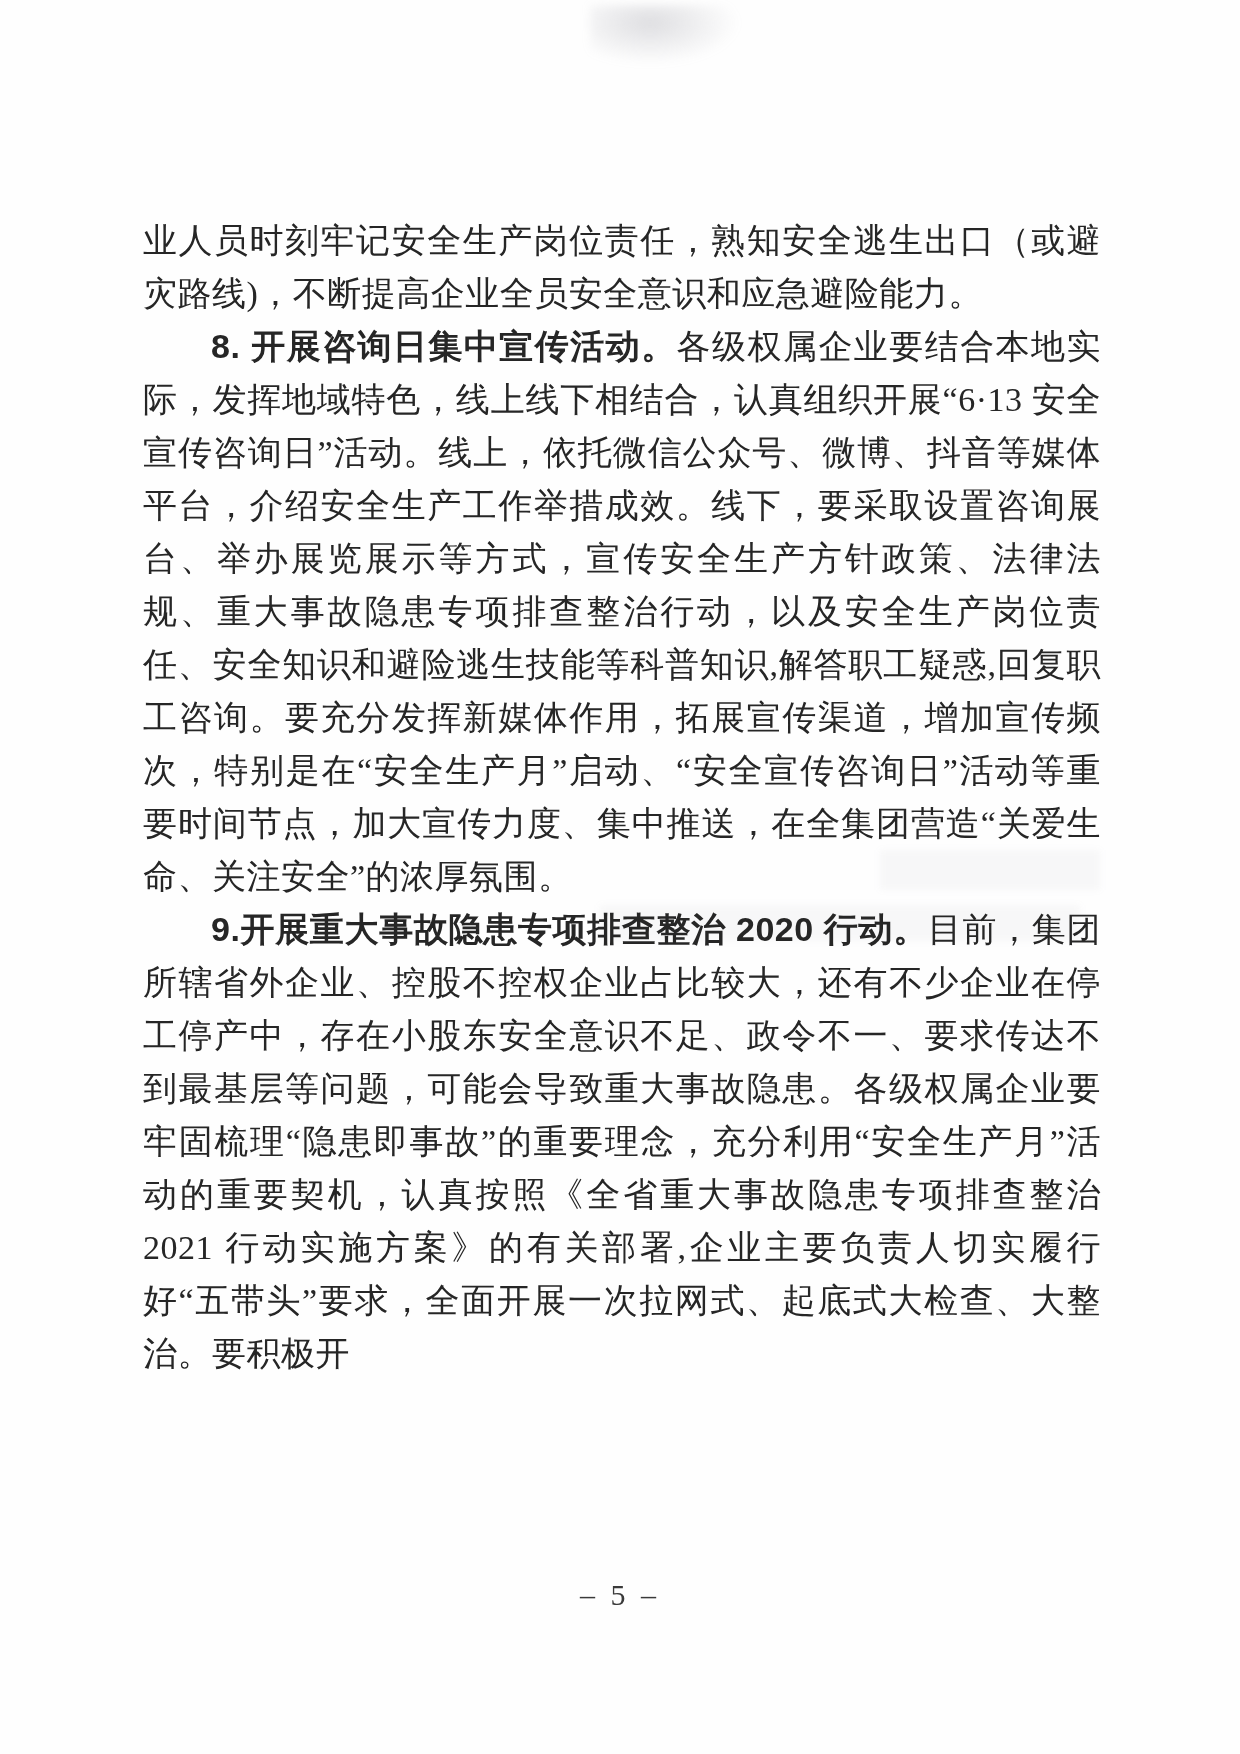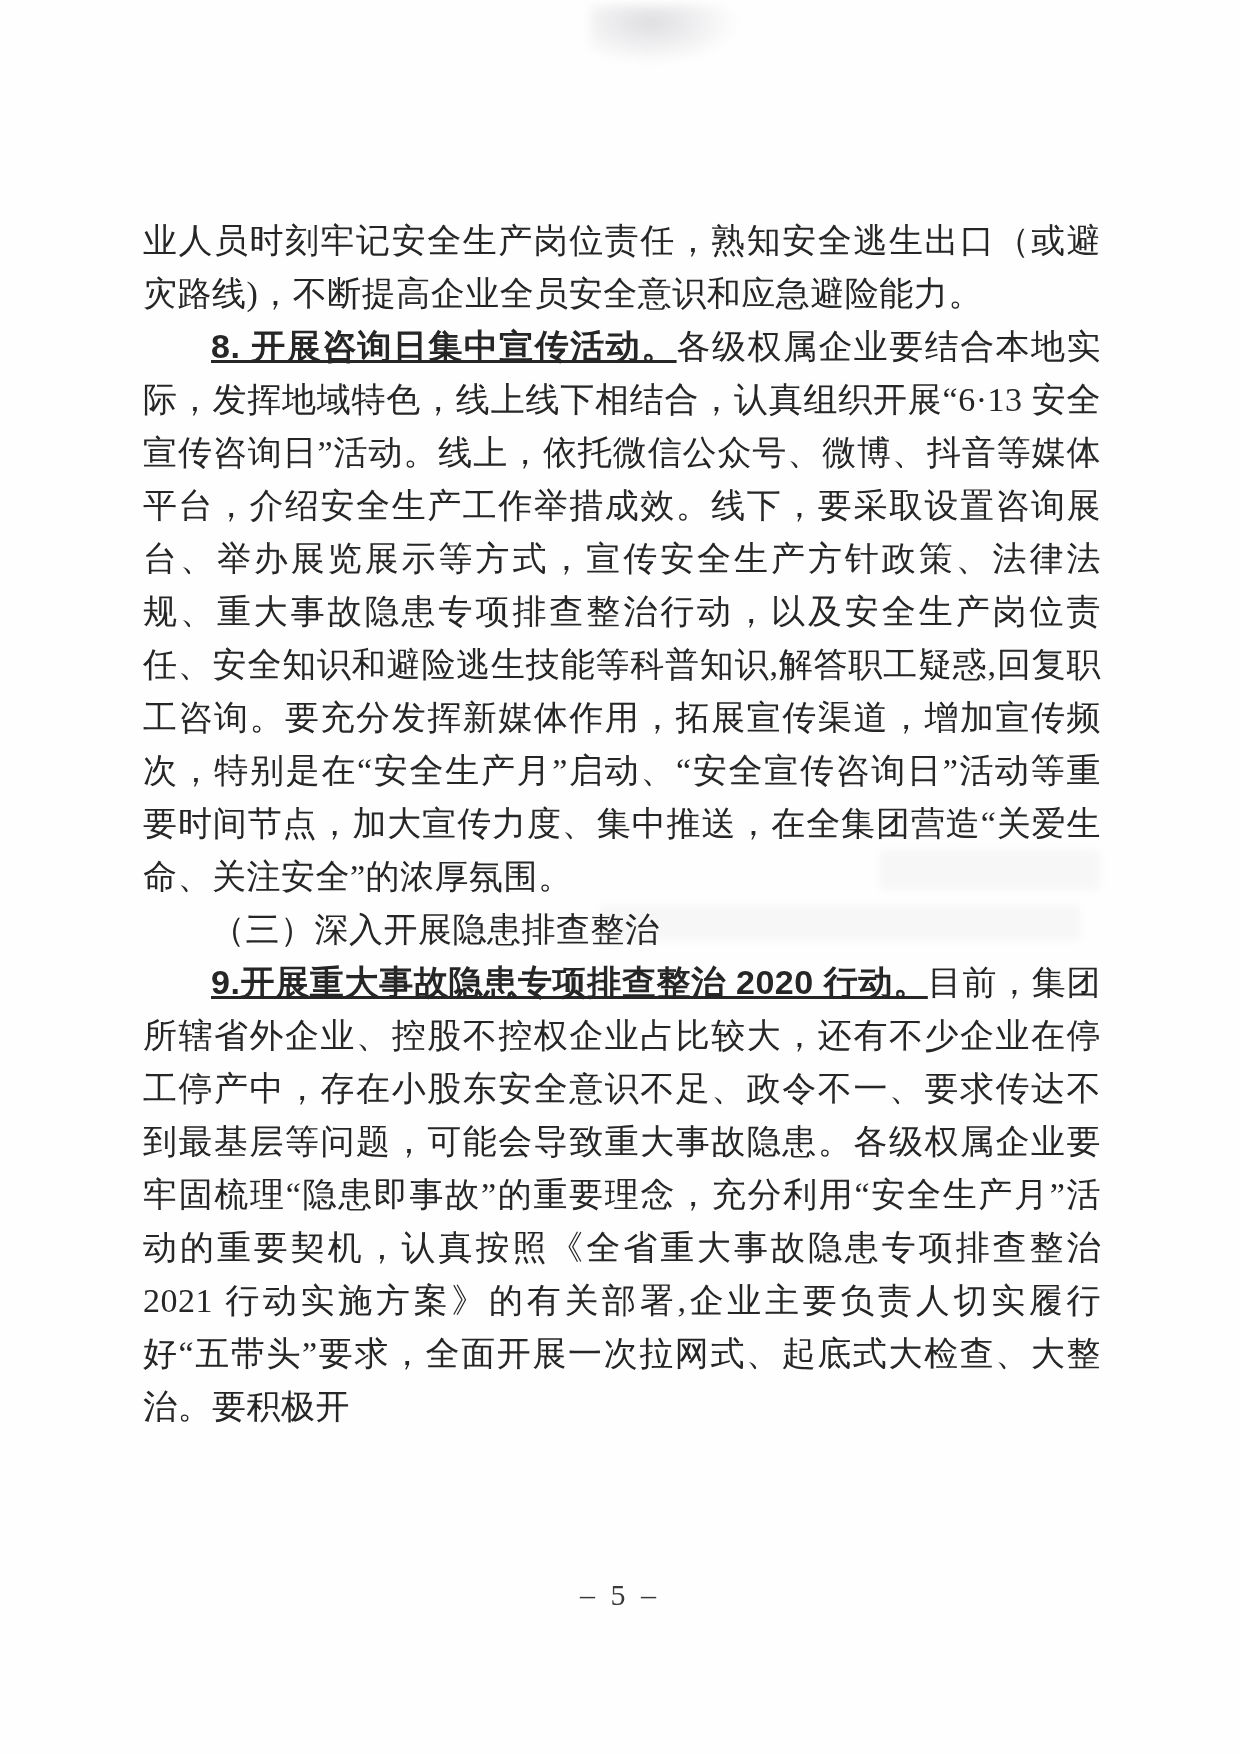--- a/index.html
+++ b/index.html
@@ -48,21 +48,20 @@
     text-justify: inter-character;
     text-indent: 2em;
     letter-spacing: 0.5px;
   }
   .para.no-indent {
     text-indent: 0;
   }
   .lead {
     font-weight: 700;
     font-family: "Liberation Sans", "DejaVu Sans", sans-serif;
-    text-decoration: underline;
   }
   .footer {
     position: absolute;
     top: 1578px;
     left: 0;
     width: 1240px;
     text-align: center;
     font-size: 30px;
     letter-spacing: 4px;
     color: #3a3a3a;
@@ -77,21 +76,20 @@
   <div class="smudge"></div>
   <div class="bleed" style="left:880px; top:850px; width:220px; height:40px;"></div>
   <div class="bleed" style="left:600px; top:905px; width:480px; height:36px;"></div>
 
   <div class="content">
 
     <p class="para no-indent"><span>业人员时刻牢记安全生产岗位责任，熟知安全逃生出口（或避灾路线)，不断提高企业全员安全意识和应急避险能力。</span></p>
 
     <p class="para"><span class="lead">8. 开展咨询日集中宣传活动。</span><span>各级权属企业要结合本地实际，发挥地域特色，线上线下相结合，认真组织开展“6·13 安全宣传咨询日”活动。线上，依托微信公众号、微博、抖音等媒体平台，介绍安全生产工作举措成效。线下，要采取设置咨询展台、举办展览展示等方式，宣传安全生产方针政策、法律法规、重大事故隐患专项排查整治行动，以及安全生产岗位责任、安全知识和避险逃生技能等科普知识,解答职工疑惑,回复职工咨询。要充分发挥新媒体作用，拓展宣传渠道，增加宣传频次，特别是在“安全生产月”启动、“安全宣传咨询日”活动等重要时间节点，加大宣传力度、集中推送，在全集团营造“关爱生命、关注安全”的浓厚氛围。</span></p>
 
-    <p class="para"><span>（三）深入开展隐患排查整治</span></p>
 
     <p class="para"><span class="lead">9.开展重大事故隐患专项排查整治 2020 行动。</span><span>目前，集团所辖省外企业、控股不控权企业占比较大，还有不少企业在停工停产中，存在小股东安全意识不足、政令不一、要求传达不到最基层等问题，可能会导致重大事故隐患。各级权属企业要牢固梳理“隐患即事故”的重要理念，充分利用“安全生产月”活动的重要契机，认真按照《全省重大事故隐患专项排查整治 2021 行动实施方案》的有关部署,企业主要负责人切实履行好“五带头”要求，全面开展一次拉网式、起底式大检查、大整治。要积极开</span></p>
 
   </div>
 
   <div class="footer">– 5 –</div>
 
 </div>
 
 </body></html>

